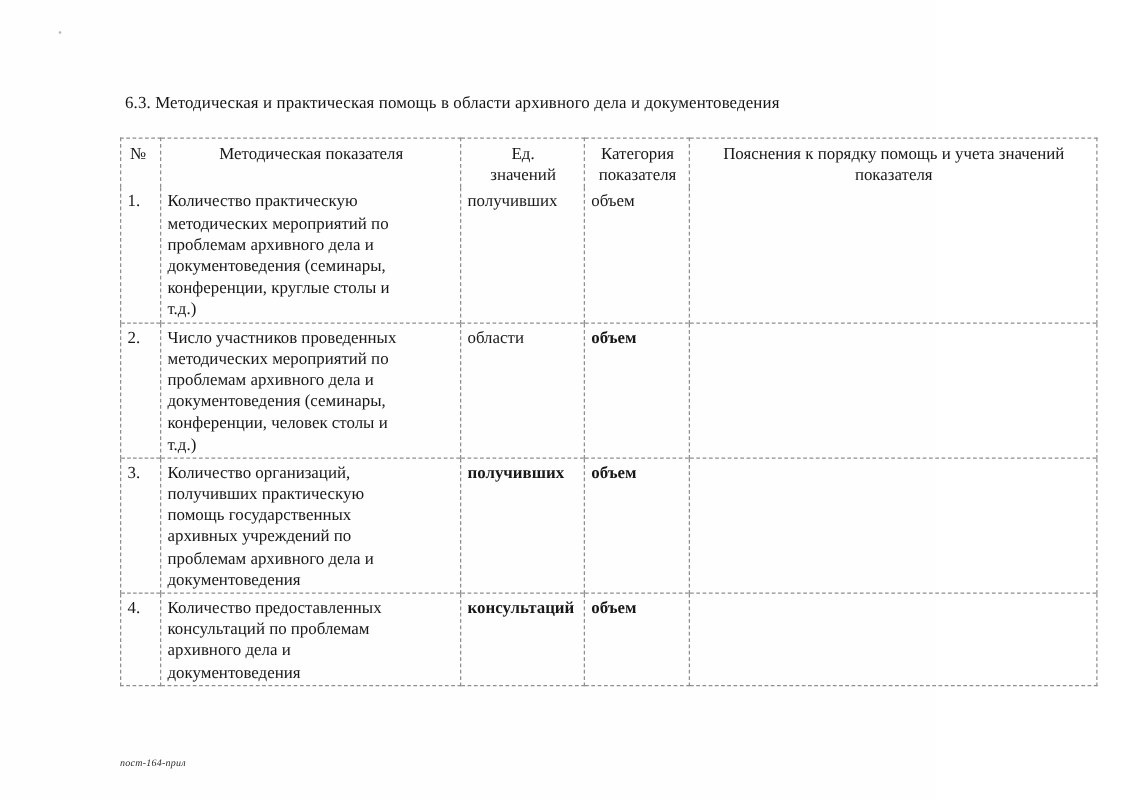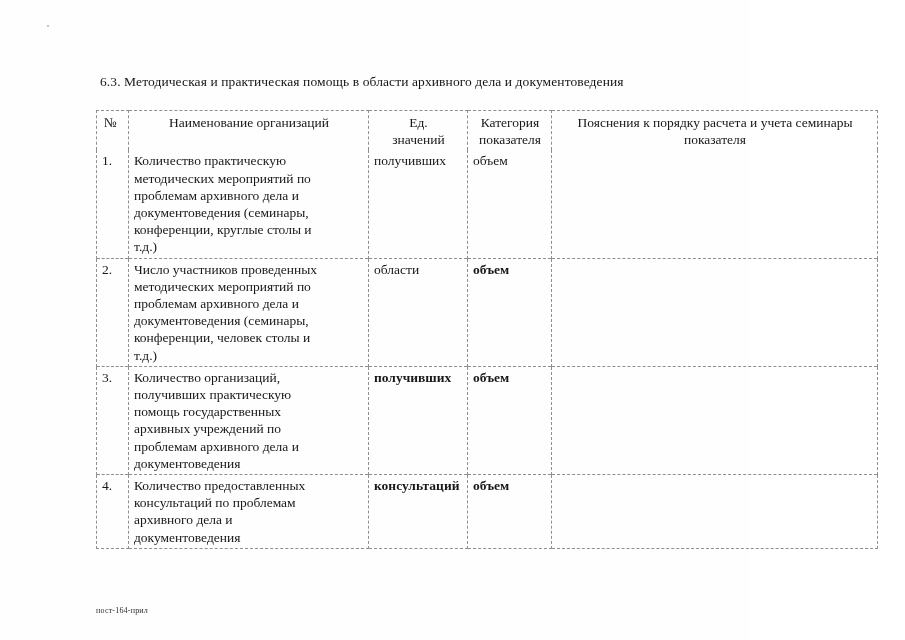--- a/index.html
+++ b/index.html
@@ -59,20 +59,21 @@
   tr.h103 { height: 102px; }
   tr.h104 { height: 103px; }
   tr.h70  { height: 70px; }
   .footer-note {
     position: absolute;
     left: 96px; top: 606px;
     font-size: 8px;
     color: #2c2c2c;
     letter-spacing: 0.2px;
     filter: blur(0.35px);
+    font-style: italic;
   }
   .speck {
     position: absolute;
     width: 2px; height: 2px;
     background: #b5b5b5;
     border-radius: 50%;
   }
 </style>
 </head>
 <body>
@@ -87,26 +88,26 @@
     <colgroup>
       <col style="width:32px">
       <col style="width:240px">
       <col style="width:99px">
       <col style="width:84px">
       <col style="width:326px">
     </colgroup>
     <tbody>
       <tr class="hdr h36">
         <td class="c-num">№</td>
-        <td class="c-name">Наименование организаций</td>
+        <td class="c-name">Методическая показателя</td>
         <td class="c-unit">Ед.
 значений</td>
         <td class="c-cat">Категория
 показателя</td>
-        <td class="c-expl">Пояснения к порядку расчета и учета семинары
+        <td class="c-expl">Пояснения к порядку помощь и учета значений
 показателя</td>
       </tr>
 
       <tr class="r1 h103">
         <td class="c-num">1.</td>
         <td class="c-name">Количество практическую
 методических мероприятий по
 проблемам архивного дела и
 документоведения (семинары,
 конференции, круглые столы и

